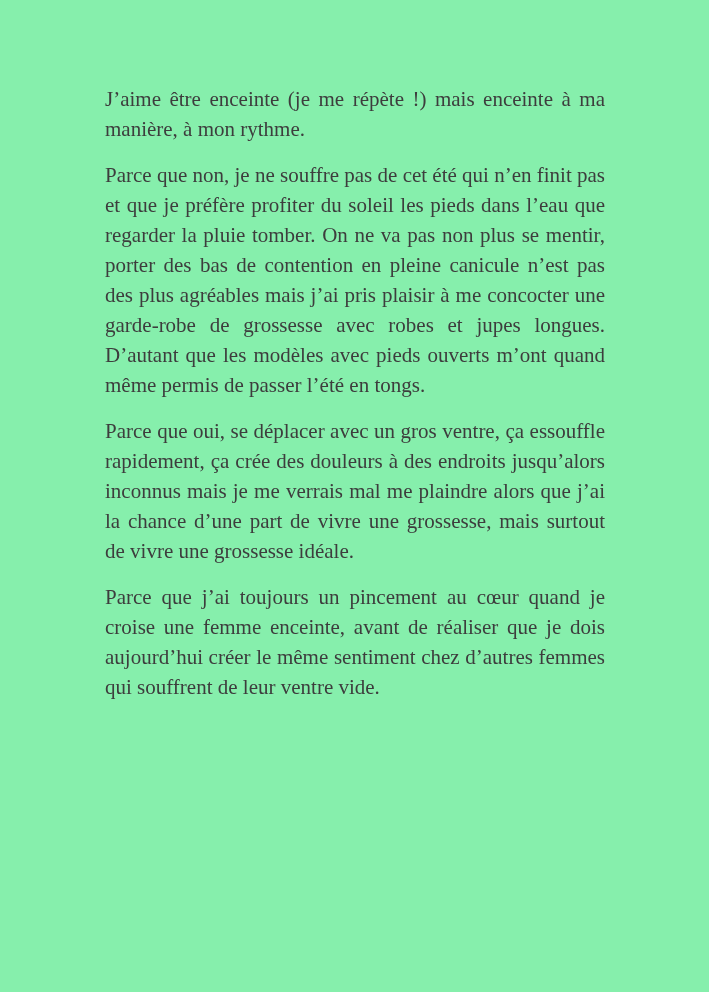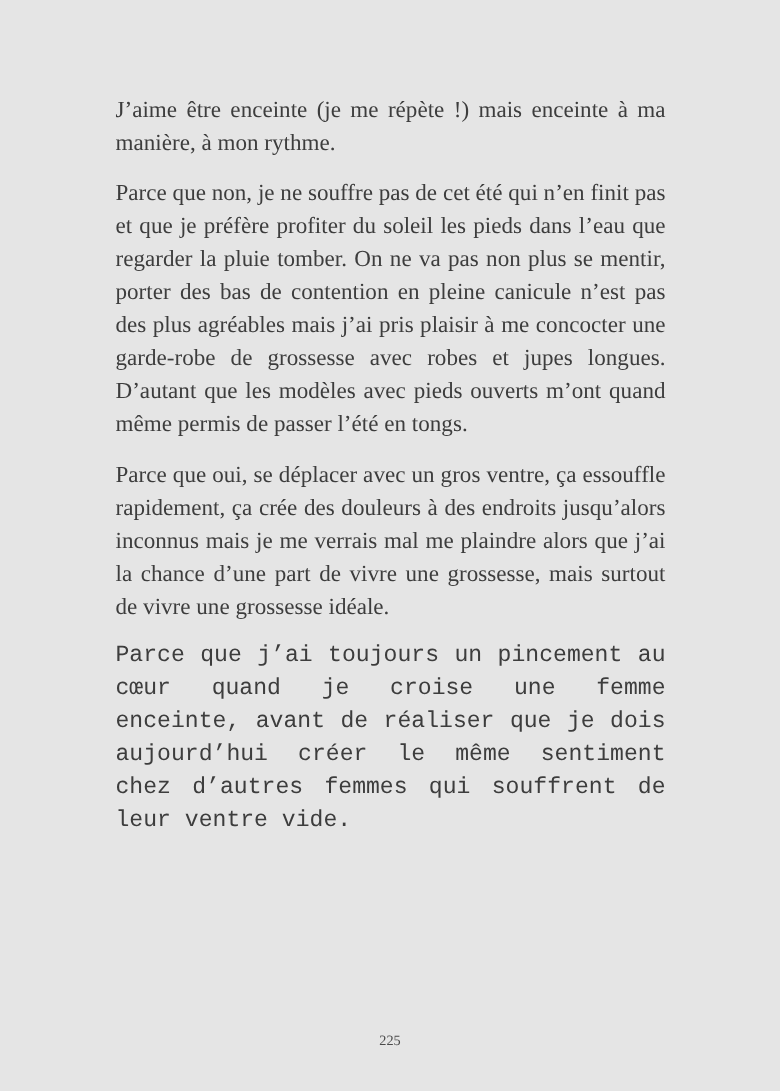--- a/index.html
+++ b/index.html
@@ -10,41 +10,40 @@
   body {
     width: 709px;
     height: 992px;
     position: relative;
     overflow: hidden;
     font-family: "Liberation Serif", "DejaVu Serif", serif;
   }
   .page {
     position: absolute;
     inset: 0;
-    background: #e5e5e5;
+    background: #86efac;
   }
   .text-block {
     position: absolute;
     left: 105px;
     top: 84px;
     width: 500px;
     color: #3d3d3d;
     font-size: 21px;
     line-height: 30px;
     text-align: justify;
     text-justify: inter-word;
     hyphens: none;
   }
   .text-block p {
     margin: 0 0 16px 0;
     padding: 0;
   }
   .text-block p:last-child {
     margin-bottom: 0;
-    font-family: Liberation Mono, monospace;
   }
   .page-number {
     position: absolute;
     left: 0;
     right: 0;
     top: 938px;
     text-align: center;
     font-size: 13px;
     line-height: 16px;
     color: #4a4a4a;
@@ -56,15 +55,14 @@
 
 <div class="page">
 
   <div class="text-block">
     <p>J’aime être enceinte (je me répète&nbsp;!) mais enceinte à ma manière, à mon rythme.</p>
     <p>Parce que non, je ne souffre pas de cet été qui n’en finit pas et que je préfère profiter du soleil les pieds dans l’eau que regarder la pluie tomber. On ne va pas non plus se mentir, porter des bas de contention en pleine canicule n’est pas des plus agréables mais j’ai pris plaisir à me concocter une garde-robe de grossesse avec robes et jupes longues. D’autant que les modèles avec pieds ouverts m’ont quand même permis de passer l’été en tongs.</p>
     <p>Parce que oui, se déplacer avec un gros ventre, ça essouffle rapidement, ça crée des douleurs à des endroits jusqu’alors inconnus mais je me verrais mal me plaindre alors que j’ai la chance d’une part de vivre une grossesse, mais surtout de vivre une grossesse idéale.</p>
     <p>Parce que j’ai toujours un pincement au cœur quand je croise une femme enceinte, avant de réaliser que je dois aujourd’hui créer le même sentiment chez d’autres femmes qui souffrent de leur ventre vide.</p>
   </div>
 
-  <div class="page-number">225</div>
 
 </div>
 
 </body></html>

